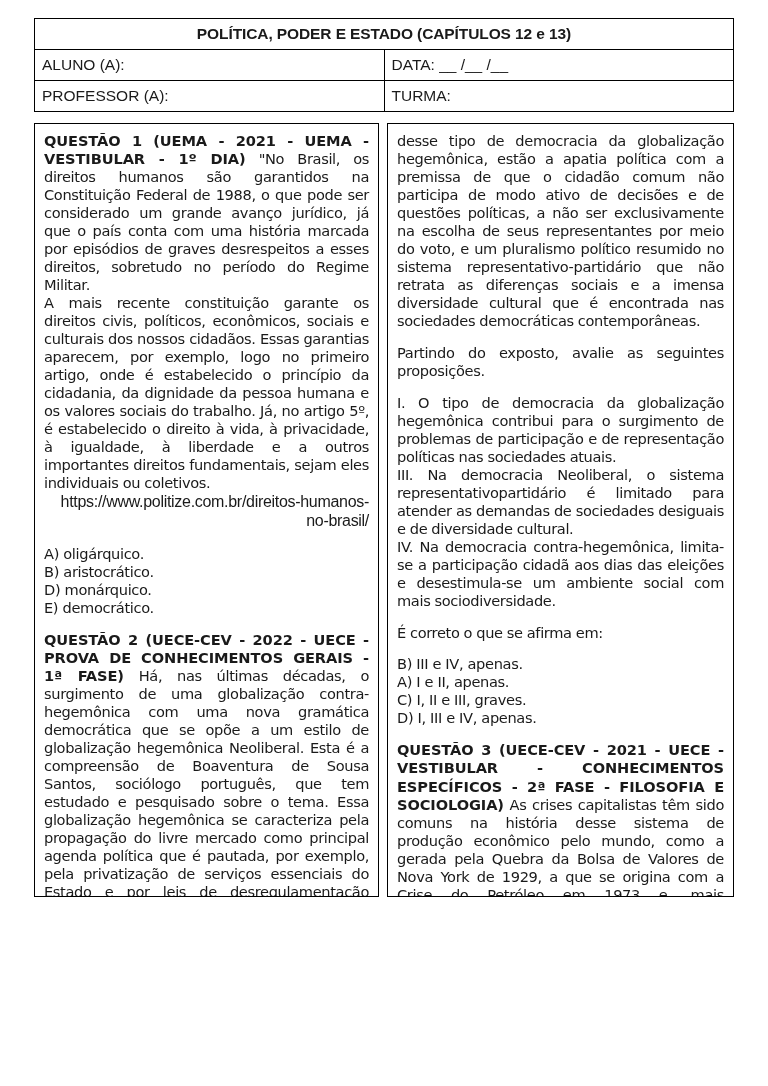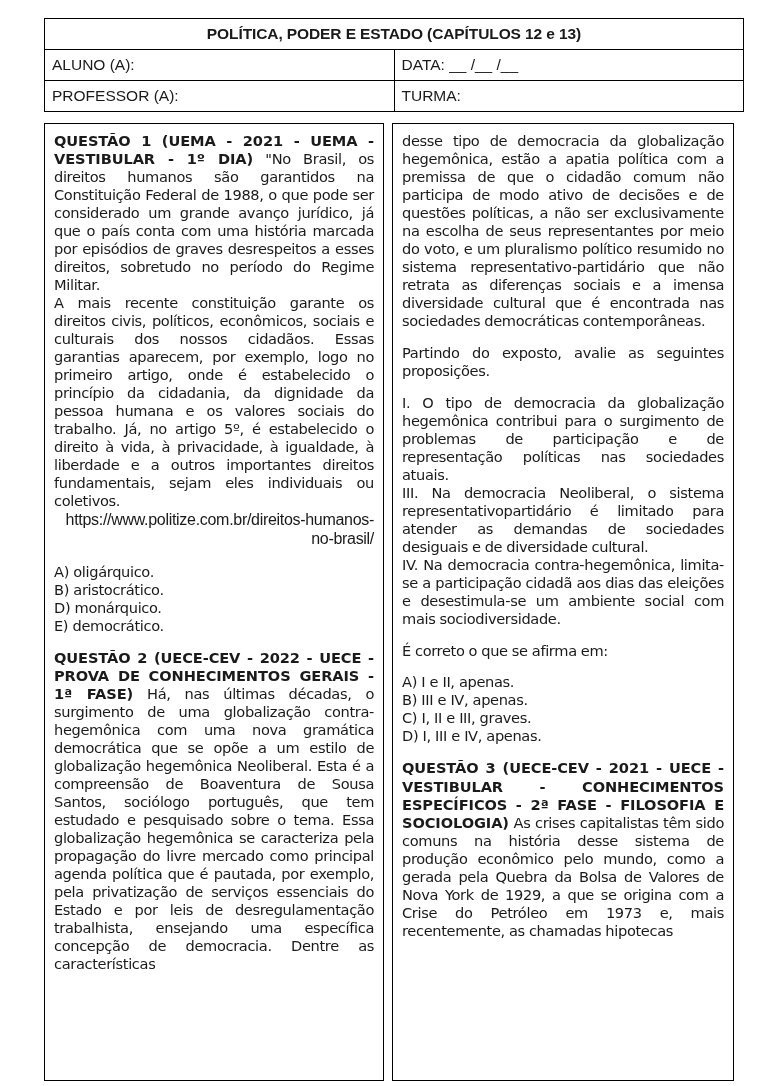--- a/index.html
+++ b/index.html
@@ -12,21 +12,21 @@
     height: 1086px;
     font-family: "Liberation Sans", sans-serif;
     color: #1a1a1a;
     overflow: hidden;
   }
   .page {
     position: relative;
     width: 768px;
     height: 1086px;
     box-sizing: border-box;
-    padding: 18px 34px 0 44px;
+    padding: 18px 34px 0 34px;
   }
 
   
   .header-table {
     width: 700px;
     border-collapse: collapse;
     table-layout: fixed;
     margin: 0;
   }
   .header-table td {
@@ -48,21 +48,21 @@
     height: 24px;
     white-space: nowrap;
   }
   .col-right { width: 186px; }
 
   
   .columns {
     display: flex;
     gap: 8px;
     margin-top: 11px;
-    height: 958px;
+    height: 774px;
   }
   .col-box {
     border: 1.5px solid #000;
     box-sizing: border-box;
     padding: 8px 9px 6px 9px;
     overflow: hidden;
   }
   .col-left  { width: 345px; }
   .col-right-box { width: 347px; }
 
@@ -155,22 +155,22 @@
 
       <p class="body-text para gap-para">Partindo do exposto, avalie as seguintes proposições.</p>
 
       <p class="body-text para gap-para">I. O tipo de democracia da globalização hegemônica contribui para o surgimento de problemas de participação e de representação políticas nas sociedades atuais.</p>
       <p class="body-text para">III. Na democracia Neoliberal, o sistema representativopartidário é limitado para atender as demandas de sociedades desiguais e de diversidade cultural.</p>
       <p class="body-text para">IV. Na democracia contra-hegemônica, limita-se a participação cidadã aos dias das eleições e desestimula-se um ambiente social com mais sociodiversidade.</p>
 
       <p class="body-text para gap-para">É correto o que se afirma em:</p>
 
       <ul class="alts tight">
+        <li>B) III e IV, apenas.</li>
         <li>A) I e II, apenas.</li>
-        <li>B) III e IV, apenas.</li>
         <li>C) I, II e III, graves.</li>
         <li>D) I, III e IV, apenas.</li>
       </ul>
 
       <p class="body-text para gap-para"><span class="q-head">QUESTÃO 3 (UECE-CEV - 2021 - UECE - VESTIBULAR - CONHECIMENTOS ESPECÍFICOS - 2ª FASE - FILOSOFIA E SOCIOLOGIA)</span><span> As crises capitalistas têm sido comuns na história desse sistema de produção econômico pelo mundo, como a gerada pela Quebra da Bolsa de Valores de Nova York de 1929, a que se origina com a Crise do Petróleo em 1973 e, mais recentemente, as chamadas hipotecas</span></p>
 
     </div>
 
   </div>
 </div>

